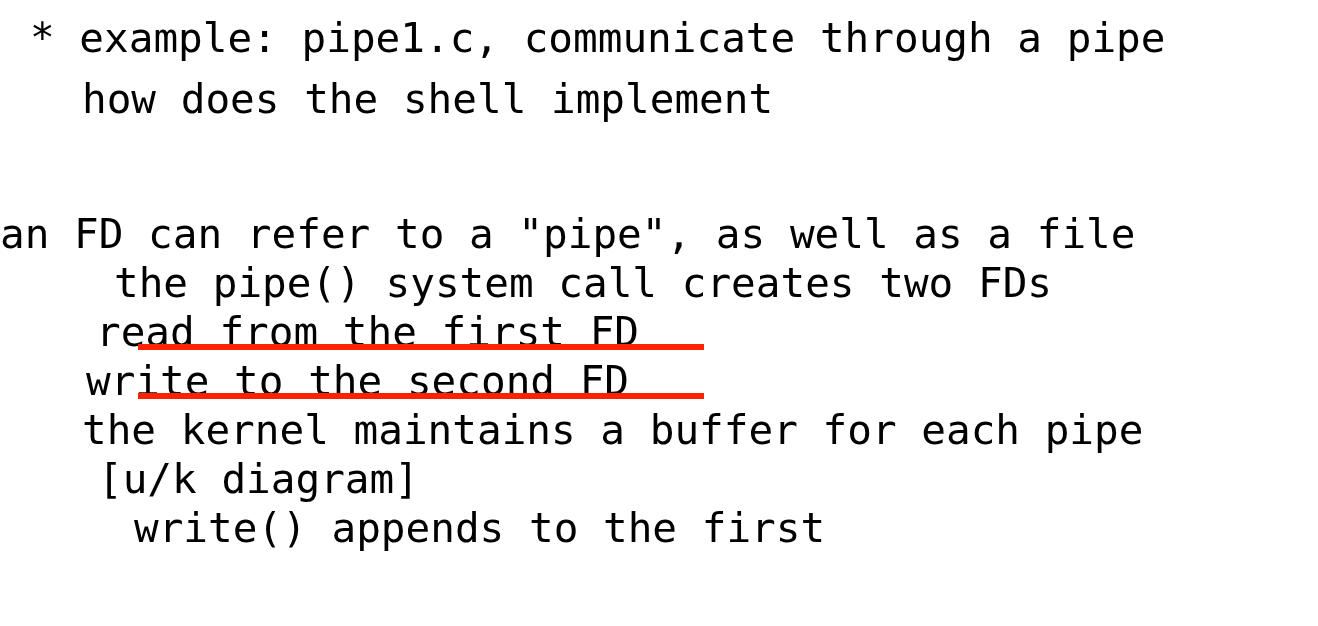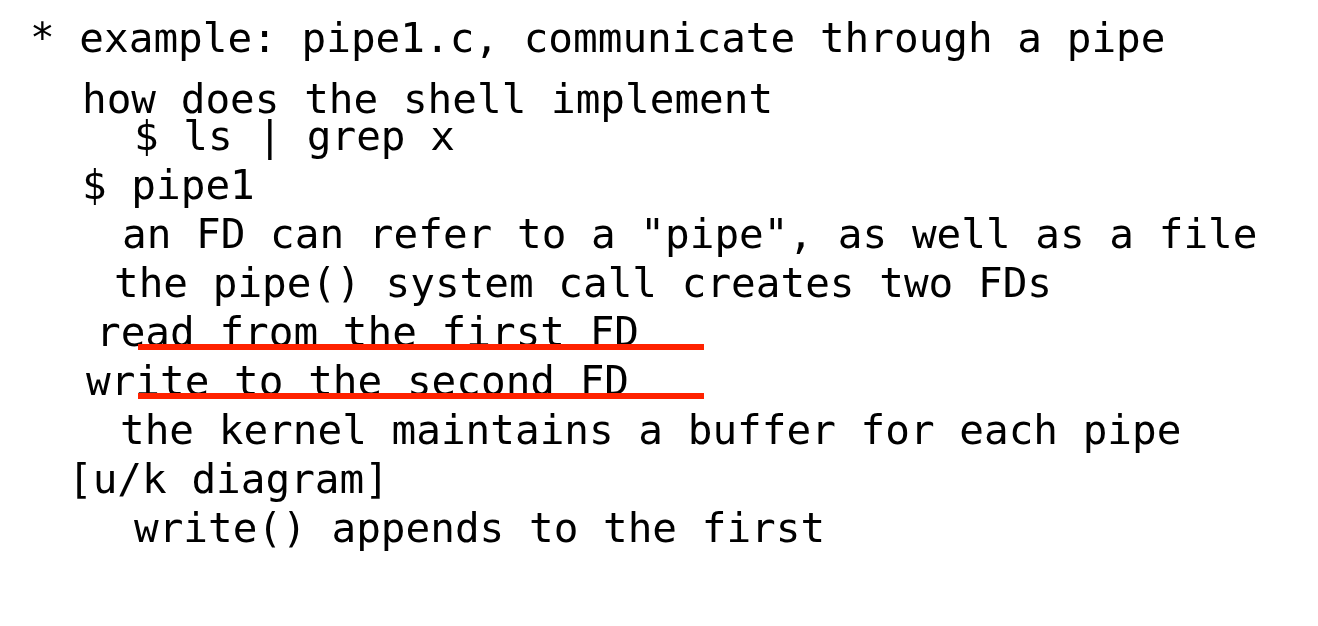--- a/index.html
+++ b/index.html
@@ -42,24 +42,22 @@
     height: 6px;
     background: #ff2200;
   }
 </style>
 </head>
 <body>
 
 <div id="notes">
     <div class="line" style="top: 14px; padding-left: 30px;">* example: pipe1.c, communicate through a pipe</div>
     <div class="line" style="top: 63px; padding-left: 82px; margin-top: 12px;">how does the shell implement</div>
-    <div class="line" style="top: 112px; padding-left: 134px;">$ ls | grep x</div>
-    <div class="line" style="top: 161px; padding-left: 82px;">$ pipe1</div>
-    <div class="line" style="top: 210px; padding-left: 82px; margin-left: 40px;">an FD can refer to a "pipe", as well as a file</div>
+    <div class="line" style="top: 210px; ">an FD can refer to a "pipe", as well as a file</div>
     <div class="line" style="top: 259px; padding-left: 114px;">the pipe() system call creates two FDs</div>
     <div class="line" style="top: 308px; padding-left: 96px;">read from the first FD</div>
     <div class="underline-bar" style="left: 138px; width: 566px; top: 344px; background: rgb(255, 34, 0);"></div>
     <div class="line" style="top: 357px; padding-left: 86px;">write to the second FD</div>
     <div class="underline-bar" style="left: 138px; width: 566px; top: 393px; background: rgb(255, 34, 0);"></div>
-    <div class="line" style="top: 406px; padding-left: 120px;">the kernel maintains a buffer for each pipe</div>
-    <div class="line" style="top: 455px; padding-left: 68px;">[u/k diagram]</div>
+    <div class="line" style="top: 406px; padding-left: 82px;">the kernel maintains a buffer for each pipe</div>
+    <div class="line" style="top: 455px; padding-left: 98px;">[u/k diagram]</div>
     <div class="line" style="top: 504px; padding-left: 134px;">write() appends to the first</div>
   </div>
 
 </body></html>

